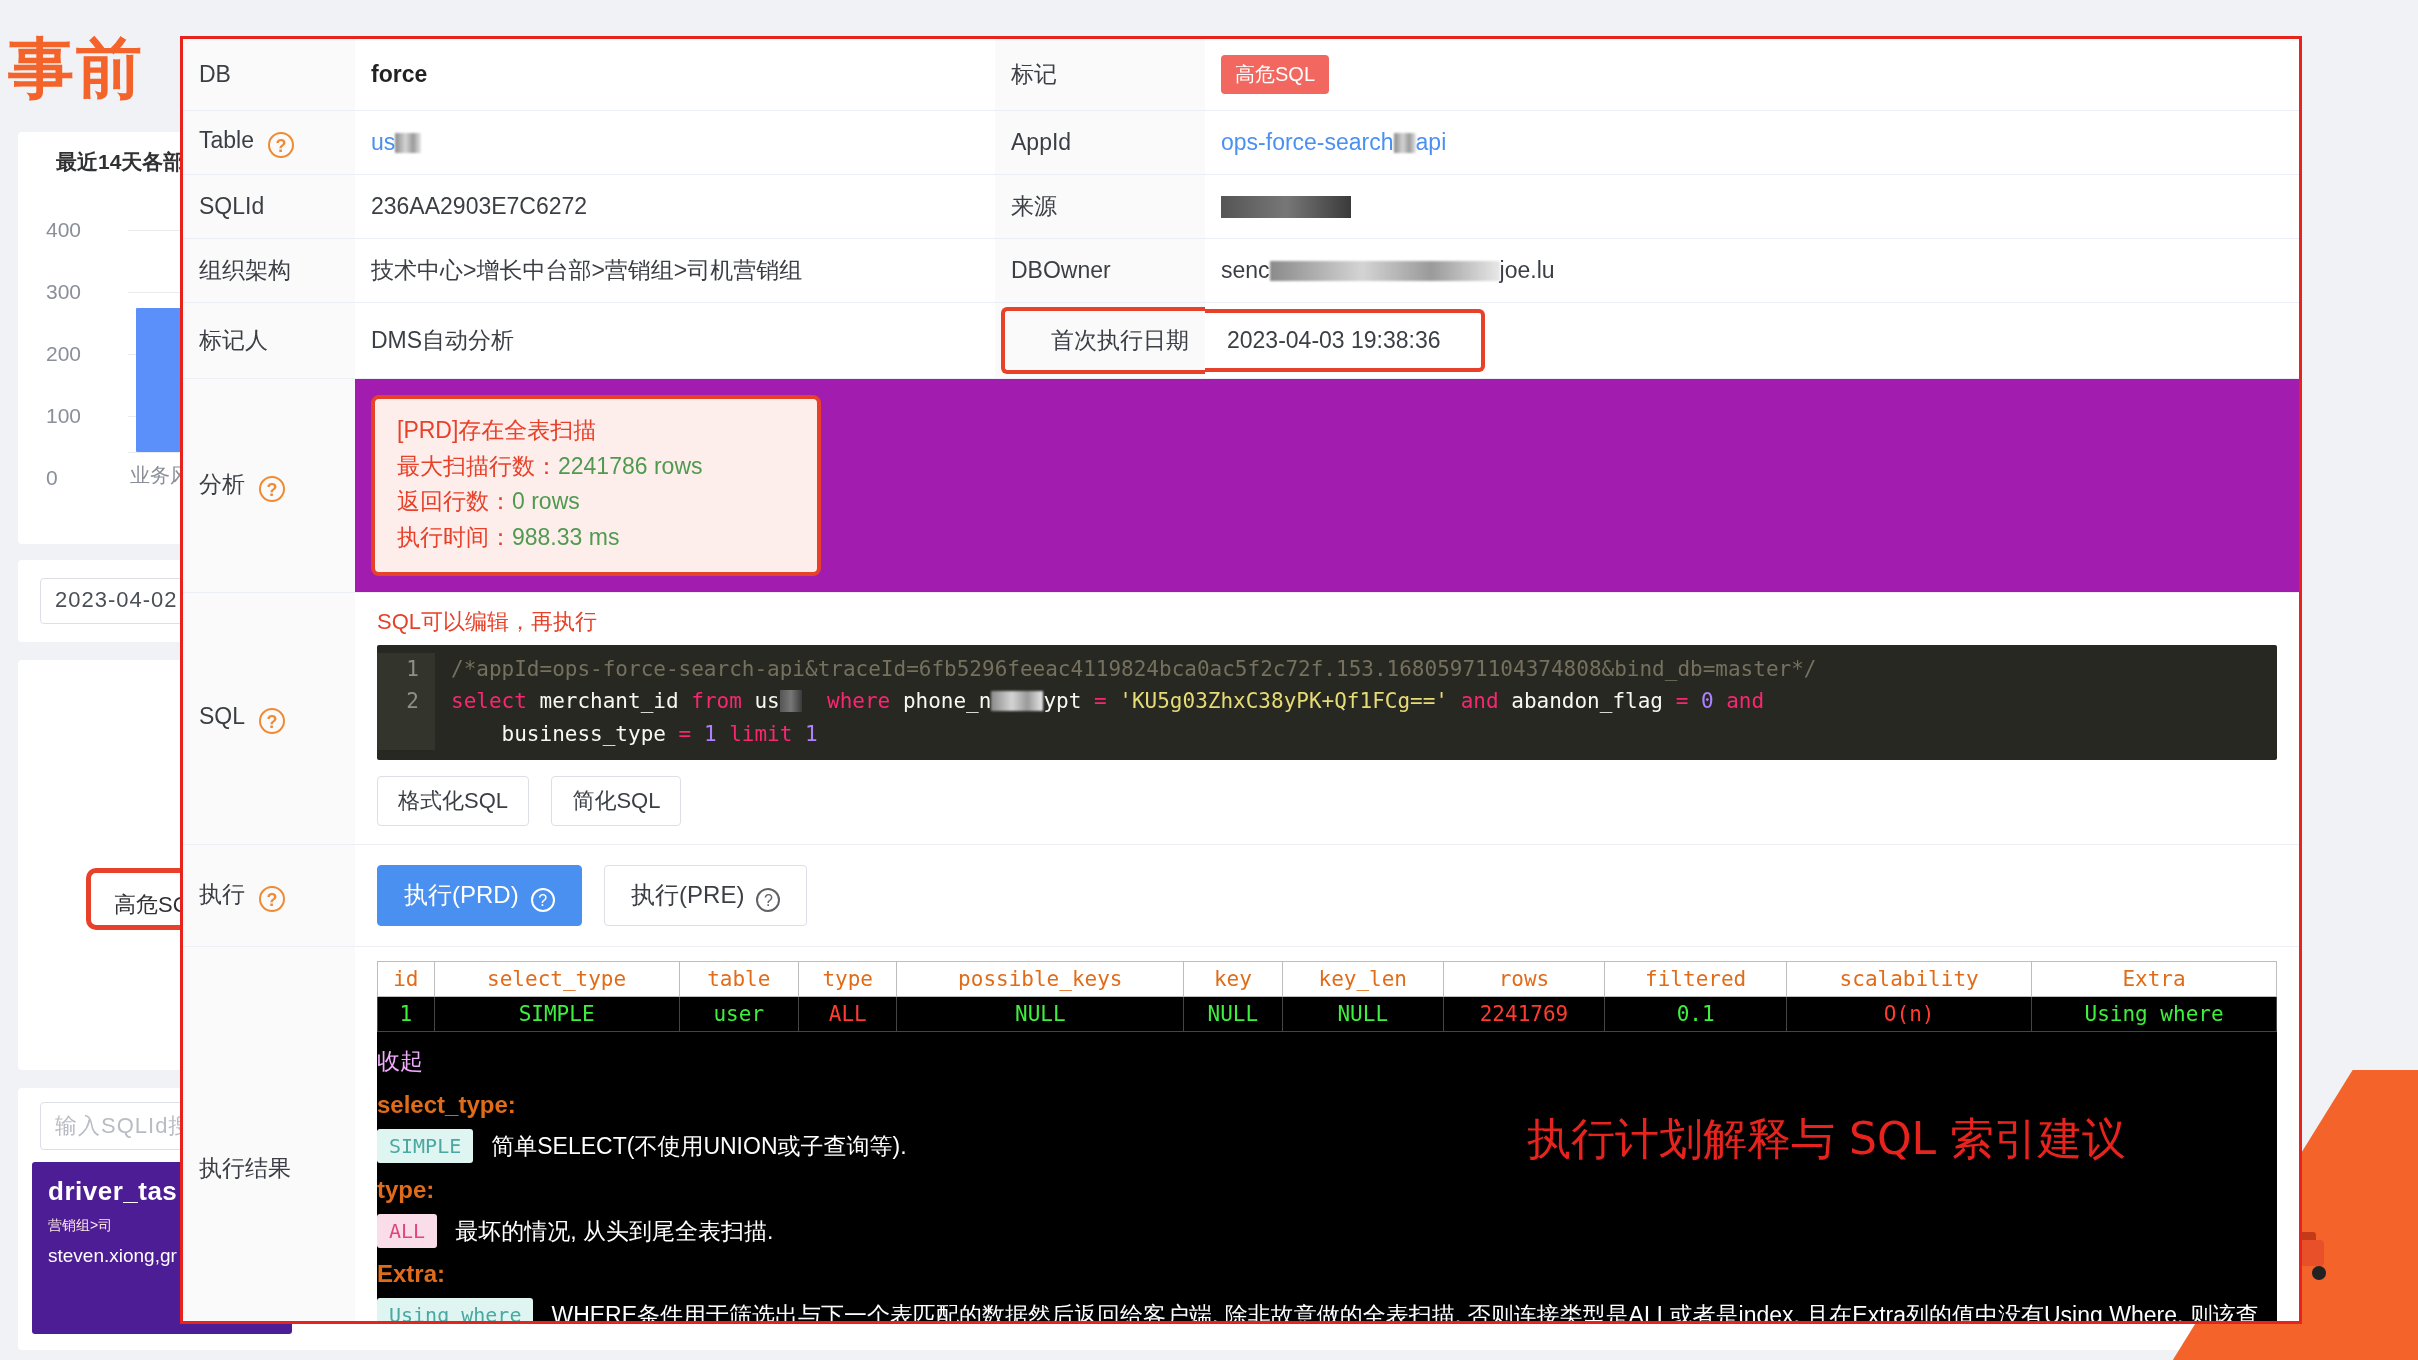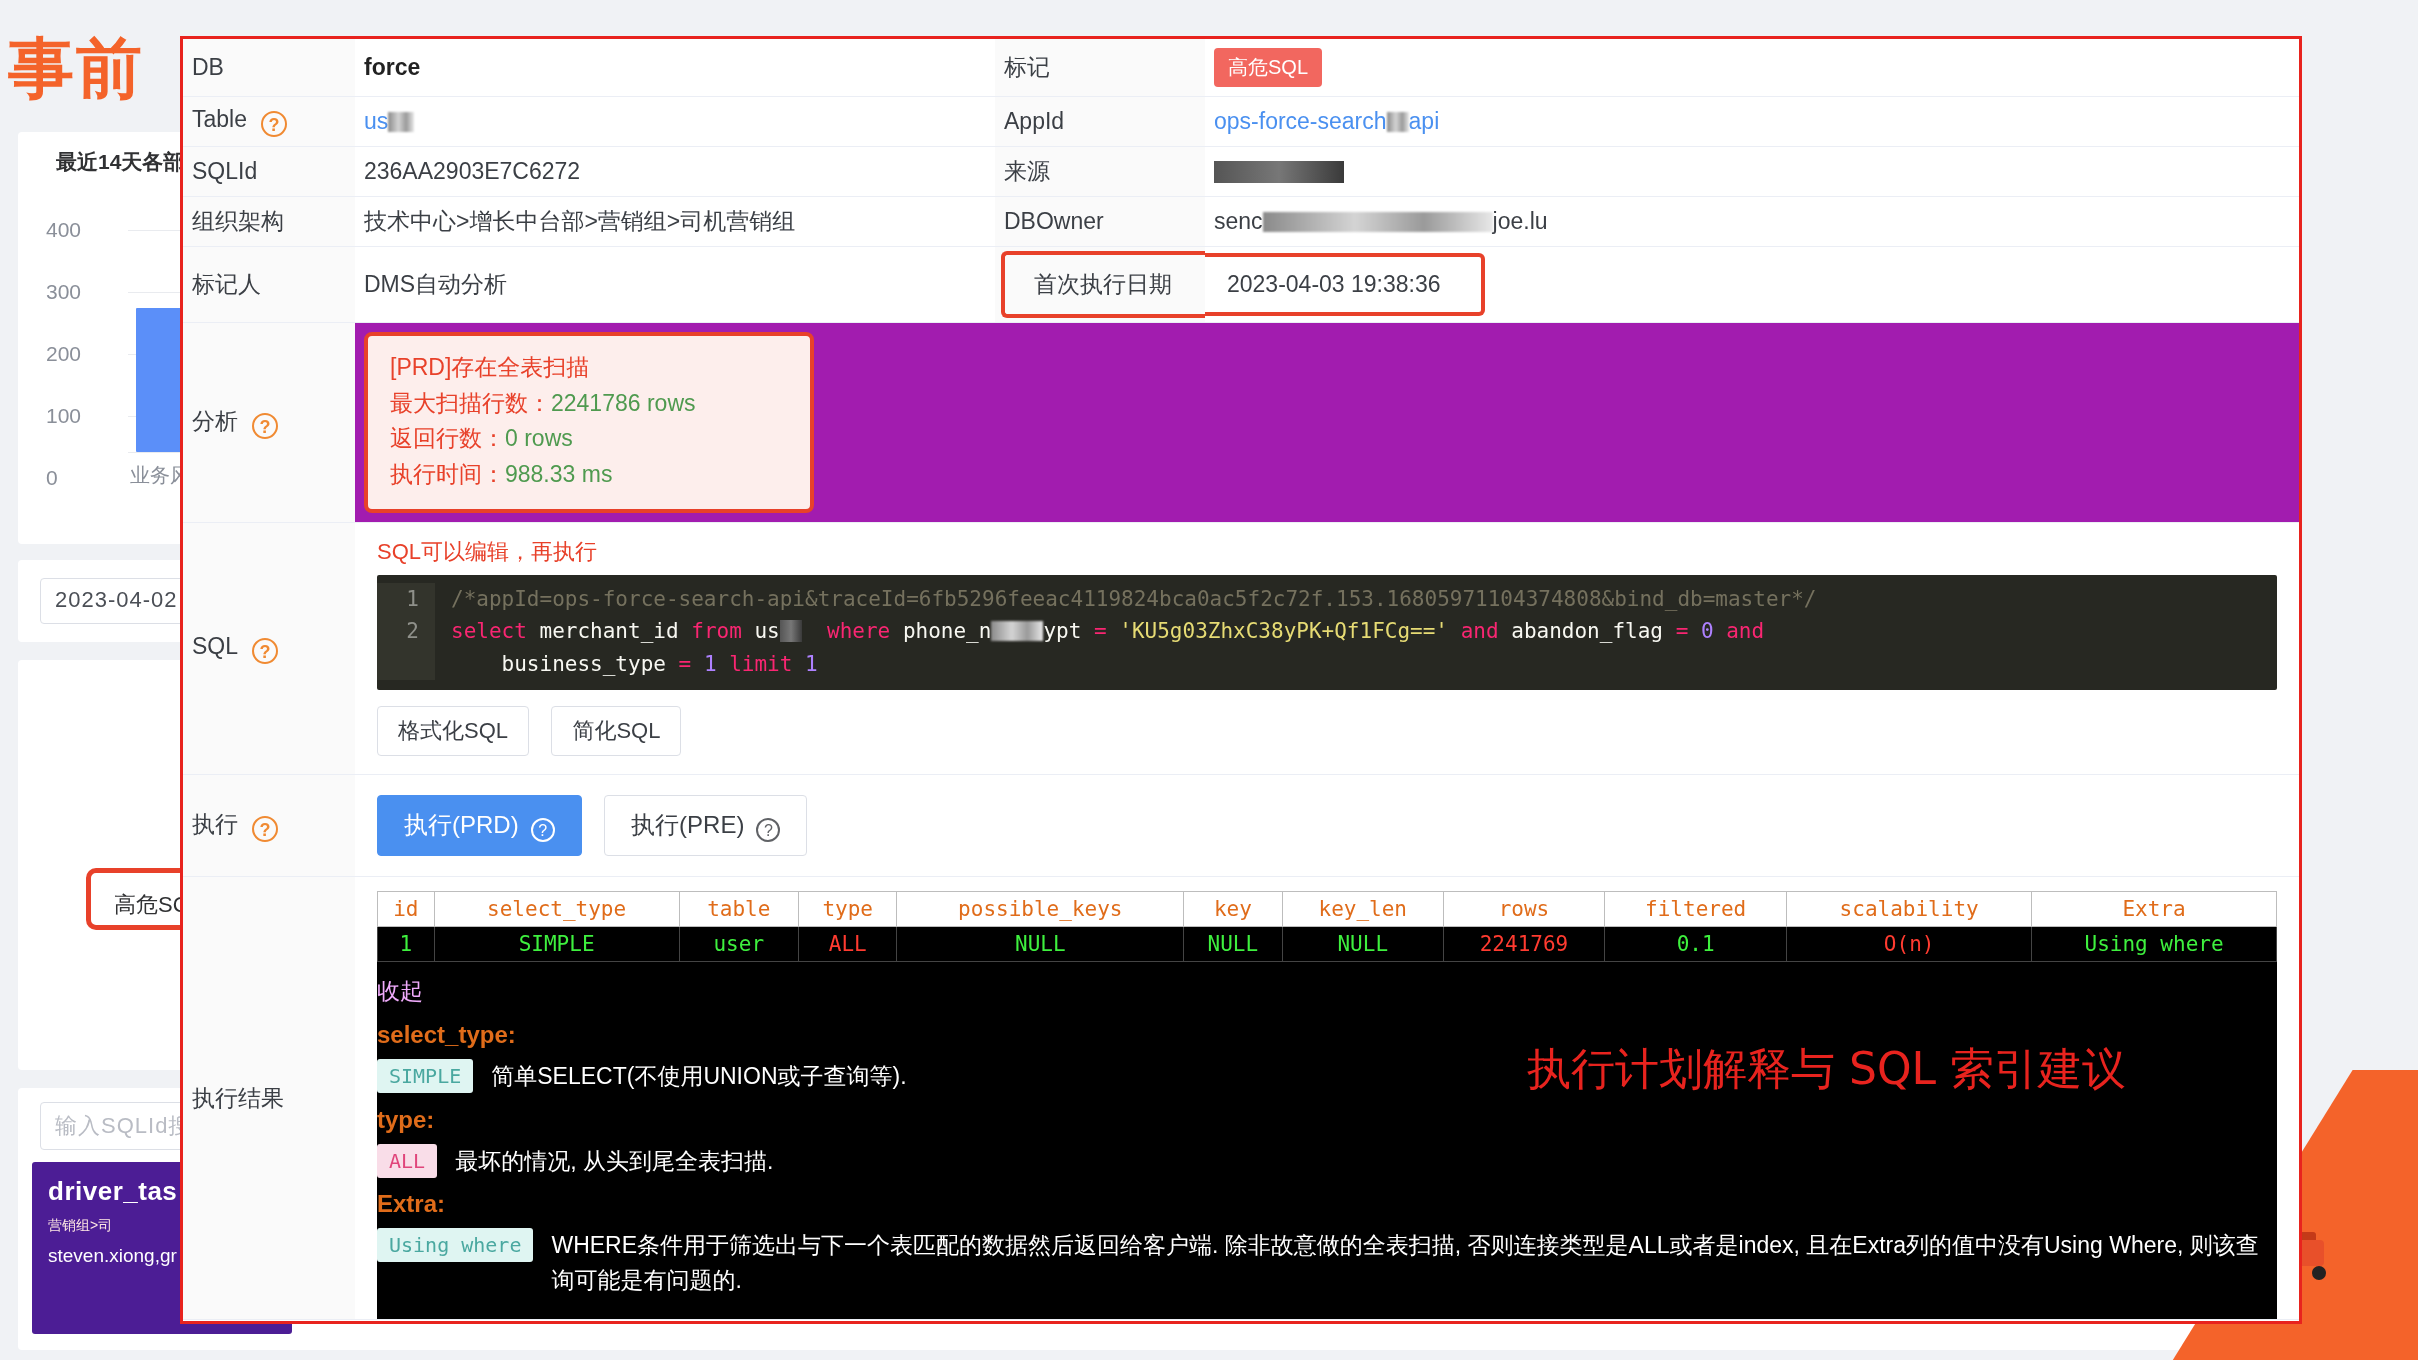--- a/index.html
+++ b/index.html
@@ -116,21 +116,21 @@
   #modal {
     position: absolute; left: 180px; top: 36px;
     width: 2122px; height: 1288px;
     background: #ffffff;
     border: 3px solid #e8231e;
     overflow: hidden;
   }
   table.detail { width: 100%; border-collapse: collapse; table-layout: fixed; }
   table.detail td {
     border-bottom: 1px solid #ebeef5;
-    padding: 9px;
+    padding: 16px;
     vertical-align: middle;
   }
   .lbl {
     background: #fafafa; color: #3b3f45; font-size: 23px;
     padding: 18px 28px; vertical-align: middle;
   }
   .val {
     background: #ffffff; color: #3b3f45; font-size: 23px;
     padding: 18px 22px; vertical-align: middle;
   }
@@ -366,21 +366,21 @@
       <td class="lbl">DBOwner</td>
       <td class="val">
         <span>senc</span><span class="redact" style="width:230px;"></span><span>joe.lu</span>
       </td>
     </tr>
 
     <tr>
       <td class="lbl">标记人</td>
       <td class="val">DMS自动分析</td>
       <td class="lbl" style="padding:0;">
-        <div class="hl-box" style="border-right:none;border-radius:6px 0 0 6px; padding:14px 29px; margin:4px 0 4px 6px;">
+        <div class="hl-box" style="border-right:none;border-radius:6px 0 0 6px; padding:14px 16px; margin:4px 0 4px 6px;text-align:right;">
           <span>首次执行日期</span>
         </div>
       </td>
       <td class="val" style="padding:0;">
         <div class="hl-box" style="border-left:none;border-radius:0 6px 6px 0; padding:14px 22px; margin:4px 0; width:280px;">
           <span>2023-04-03 19:38:36</span>
         </div>
       </td>
     </tr>
 

